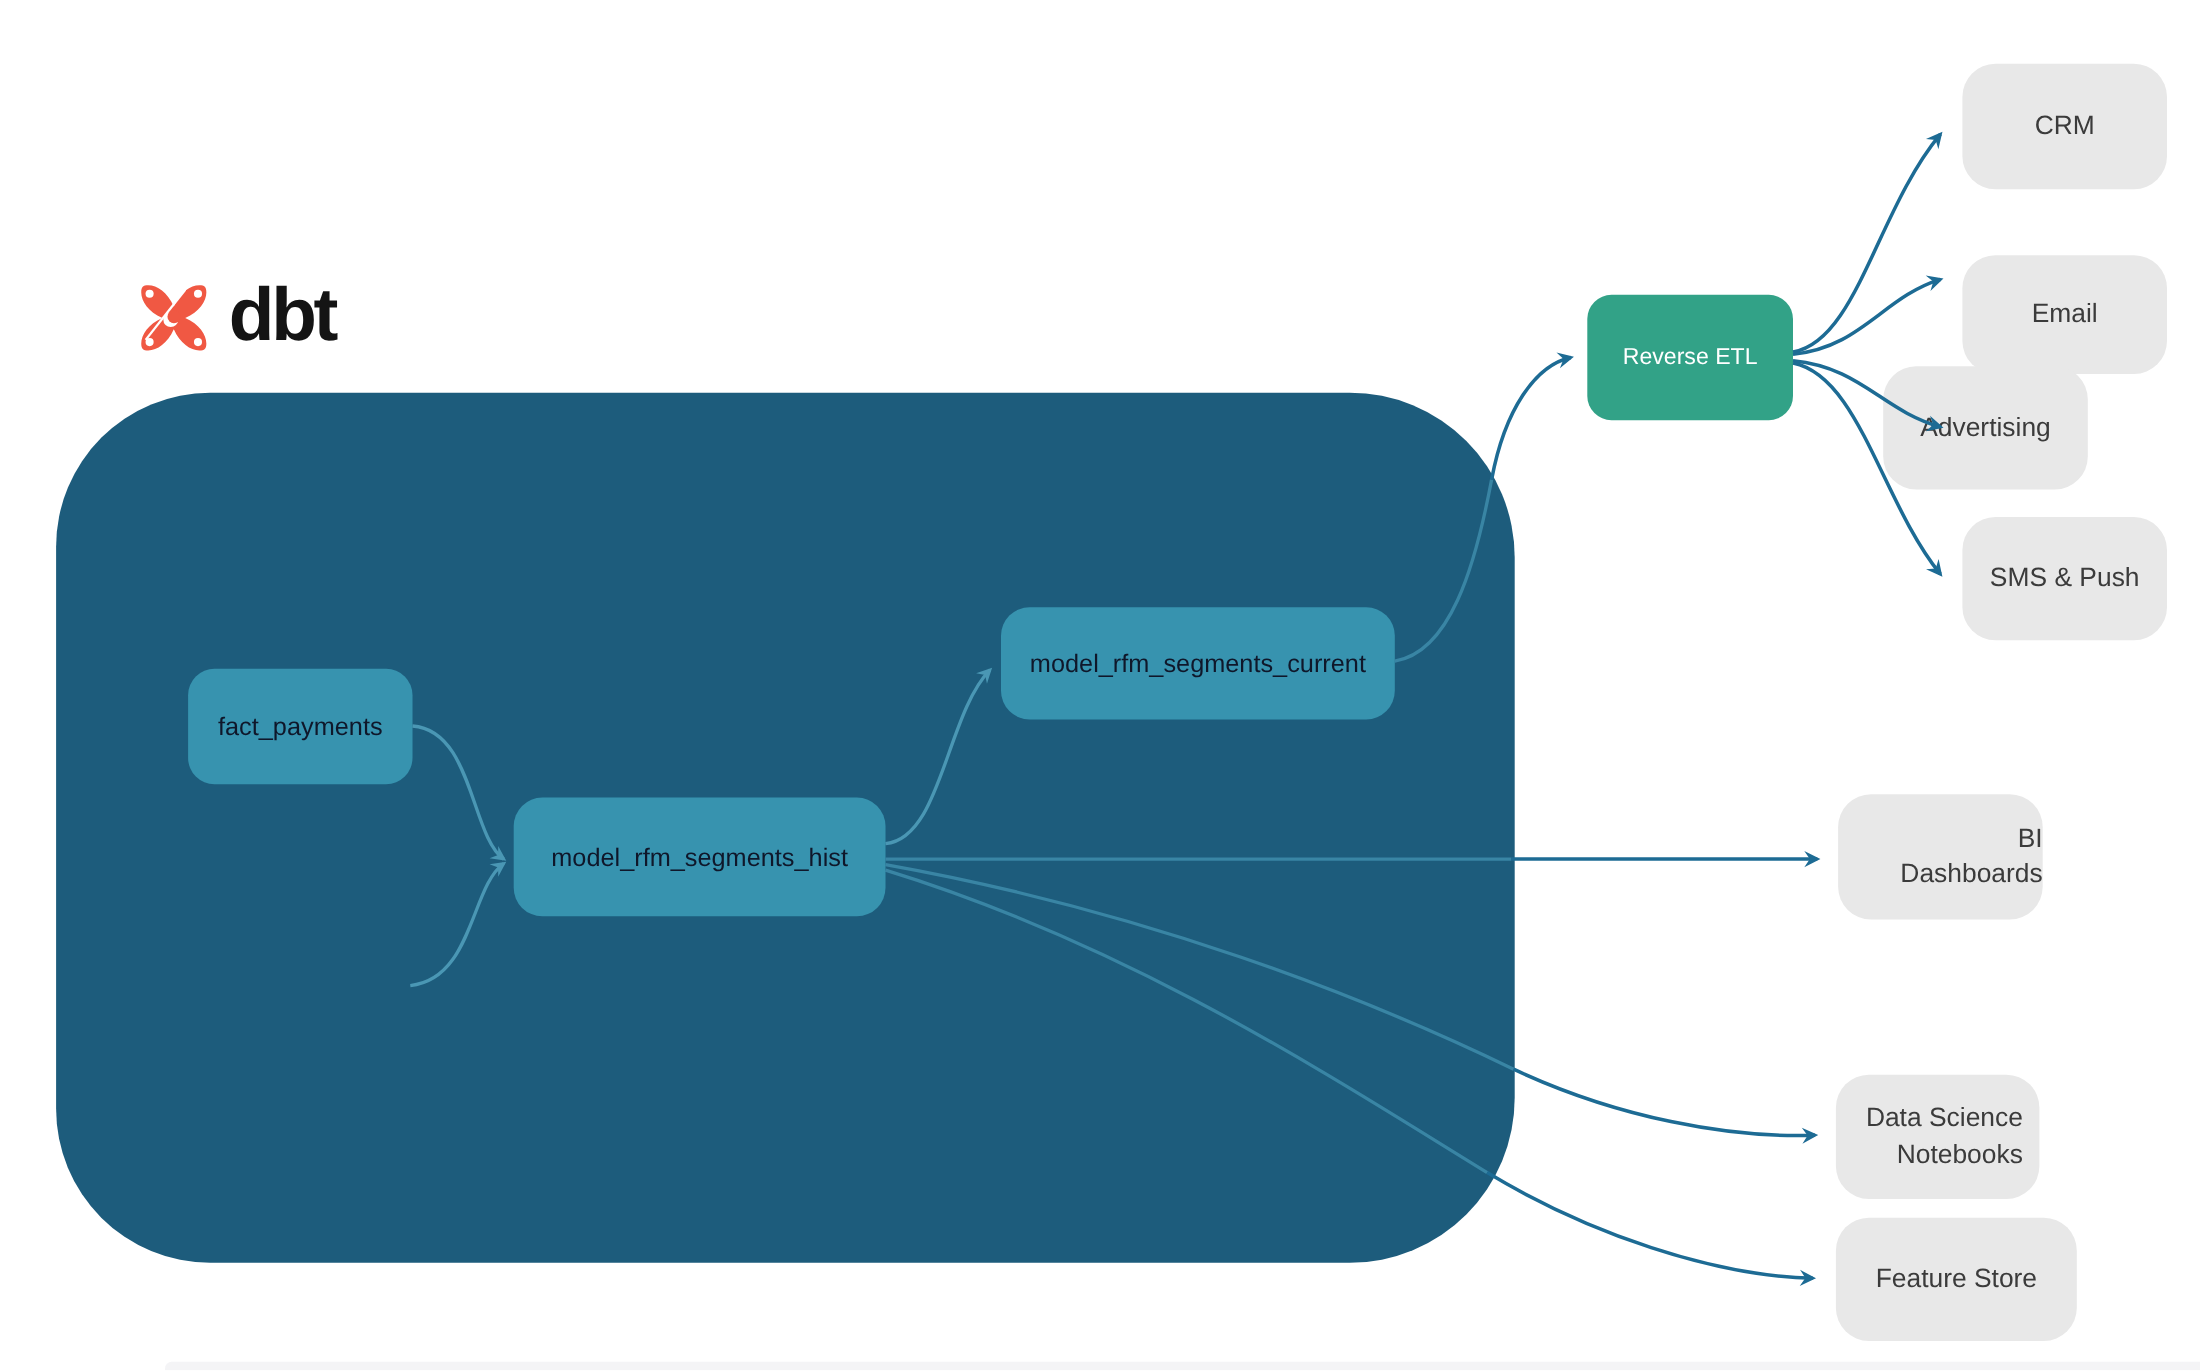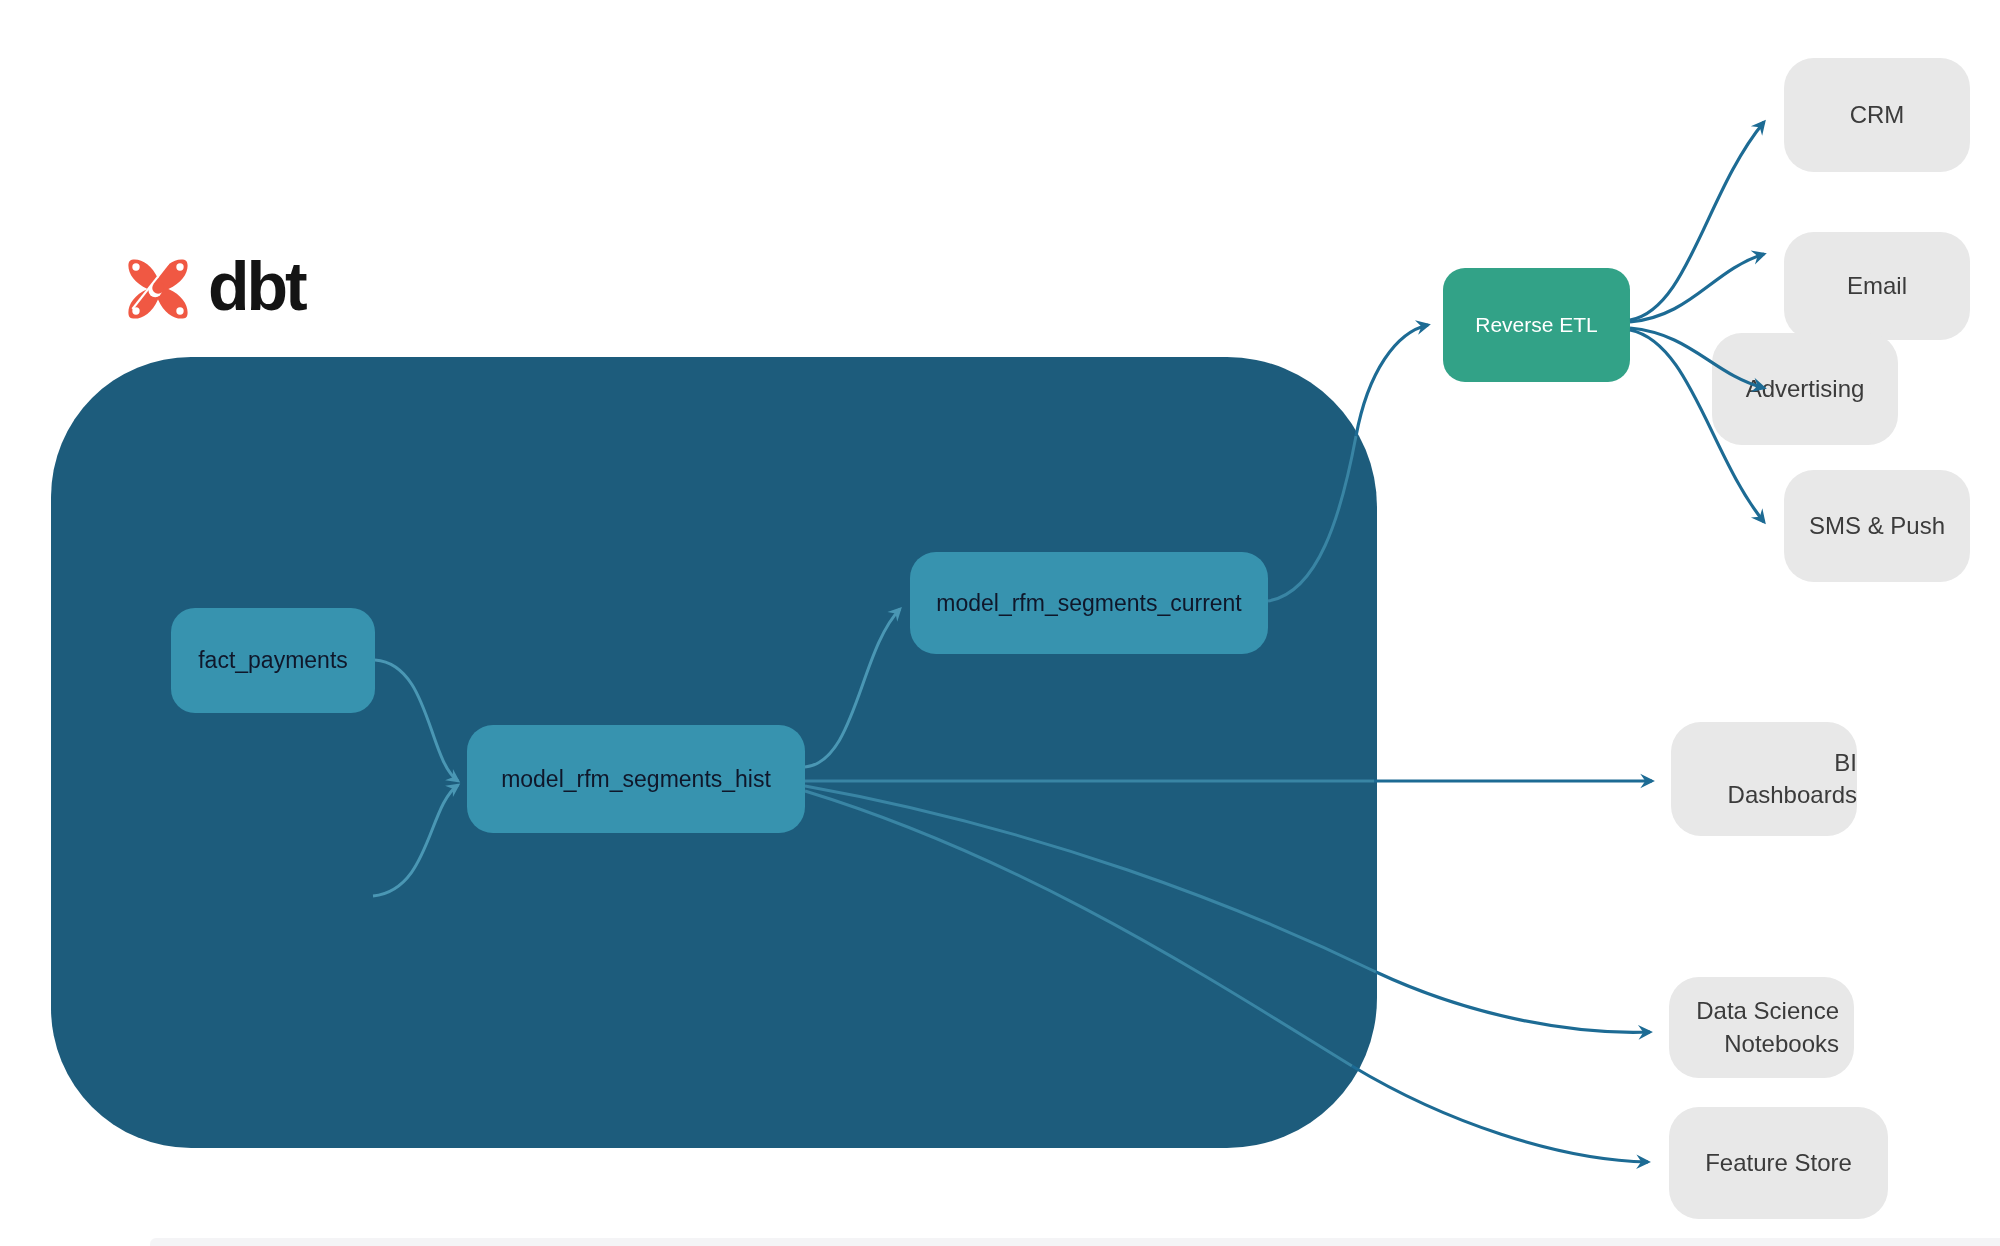--- a/index.html
+++ b/index.html
@@ -29,21 +29,21 @@
   .n-fact   {left:171px;top:608px;width:204px;height:105px;}
   .n-dim    {left:171px;top:844px;width:203px;height:107px;}
   .n-hist   {left:467px;top:725px;width:338px;height:108px;border-radius:26px;}
   .n-current{left:910px;top:552px;width:358px;height:102px;border-radius:26px;}
   .n-retl   {left:1443px;top:268px;width:187px;height:114px;}
   .n-crm    {left:1784px;top:58px; width:186px;height:114px;}
   .n-email  {left:1784px;top:196px;width:186px;height:108px;margin-top:36px;}
   .n-adv    {left:1712px;top:333px;width:186px;height:112px;}
   .n-sms    {left:1784px;top:470px;width:186px;height:112px;}
   .n-bi     {left:1671px;top:722px;width:186px;height:114px;padding-left:45px;}
-  .n-ds     {left:1669px;top:977px;width:185px;height:101px;}
+  .n-ds     {left:1669px;top:977px;width:185px;height:113px;}
   .n-fs     {left:1669px;top:1107px;width:219px;height:112px;}
   
   svg.edges{position:absolute;left:0;top:0;pointer-events:none;}
   .e-in {stroke:#3e8cab;stroke-width:3;fill:none;opacity:.85;}
   .e-in-strong{stroke:#4a97b4;stroke-width:3;fill:none;}
   .e-out{stroke:#1d6b94;stroke-width:3.2;fill:none;}
   
   .footer-sliver{
     position:absolute;left:150px;right:0;bottom:0;height:8px;
     background:#f3f3f5;border-radius:6px 0 0 0;opacity:.9;

